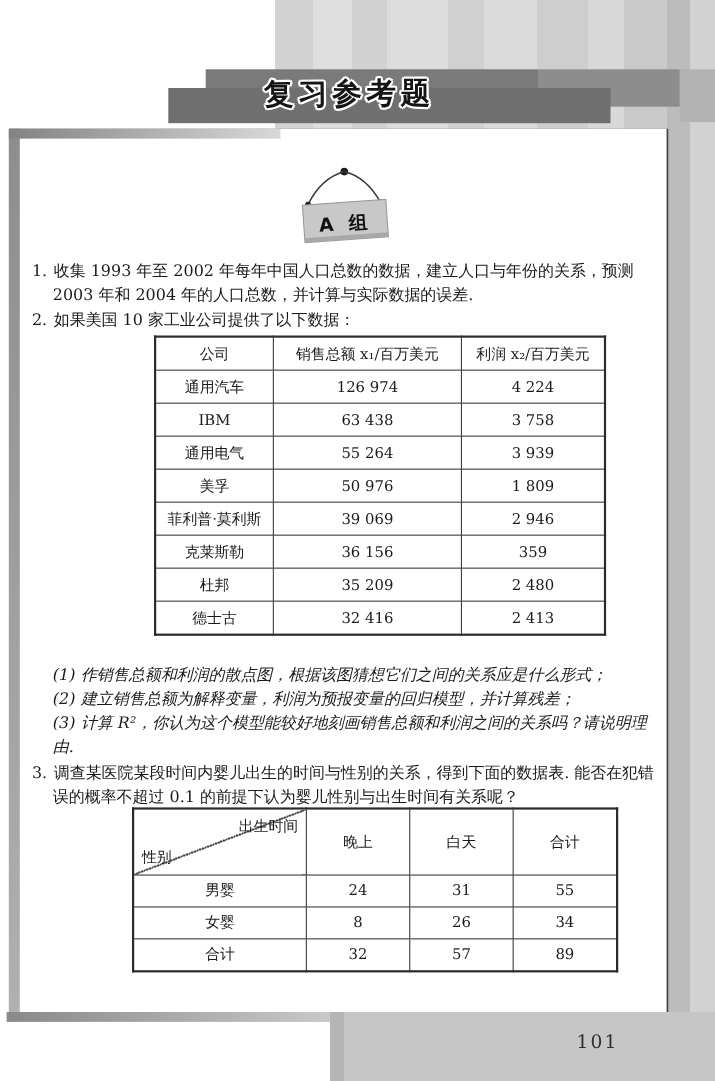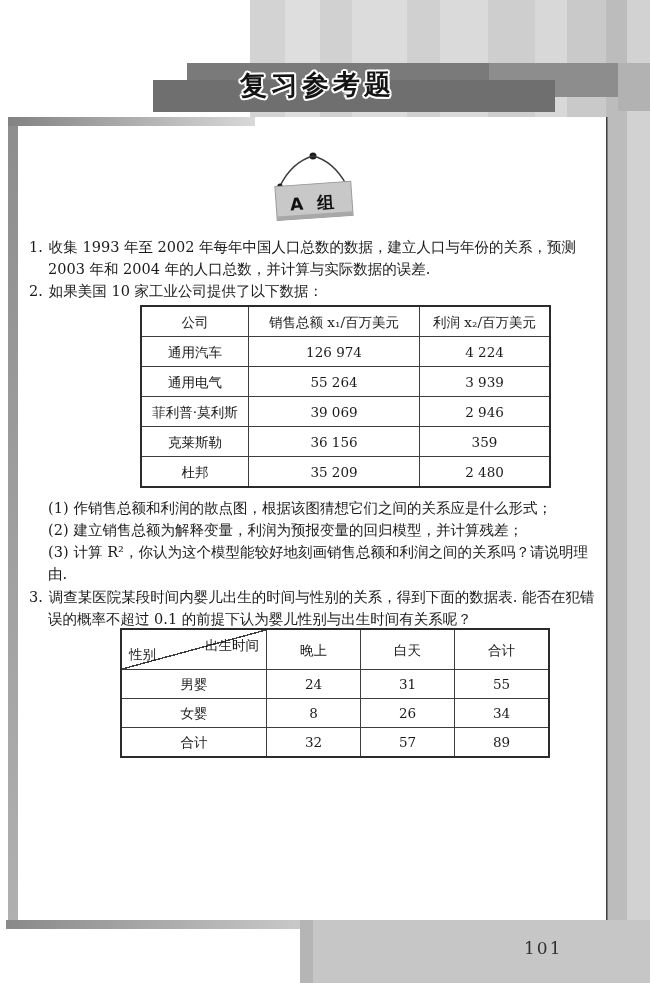--- a/index.html
+++ b/index.html
@@ -39,36 +39,36 @@
   .page { position:absolute; left:8px; top:117px; width:598px; height:803px;
     background:#ffffff; box-shadow:1.5px 0 0 #3f3f3f; }
   .page-strip-left { position:absolute; left:0; top:0; width:10px; height:803px;
     background:linear-gradient(to bottom,#8d8d8d,#b0b0b0); }
   .page-band-top { position:absolute; left:0; top:0; width:247px; height:9px;
     background:linear-gradient(to right,#828282,#d9d9d9); }
   .content { position:absolute; left:18px; top:0; width:578px; height:945px;
     padding:119px 0 0 3px; box-sizing:border-box; font-size:14.5px; line-height:22px; }
   .prob { margin:0; padding-left:19px; text-indent:-19px; }
   .prob .num { margin-right:6px; }
-  .subq-block { margin-top:9px; }
+  .subq-block { margin-top:25px;font-style:italic; }
   .subq { margin:0 0 0 19px; }
   .subq .num { margin-right:5px; }
   .p3 { margin-top:1px; }
   
   table { border-collapse:collapse; border:2px solid #2b2b2b; }
   td, th { border:1px solid #3d3d3d; text-align:center; vertical-align:middle;
     font-size:13.5px; font-weight:normal; padding:0 4px; }
   .t1 { margin:3px 0 0 111px; }
   .t1 td, .t1 th { height:29px; }
   .t1 .c0 { width:98px; } .t1 .c1 { width:162px; } .t1 .c2 { width:121px; }
   .t2 { margin:-2px 0 0 91px; }
   .t2 td, .t2 th { height:28px; }
   .t2 .c0 { width:136px; } .t2 .c1, .t2 .c2, .t2 .c3 { width:85px; }
   .t2 .hrow td, .t2 .hrow th { height:39px; }
-  .diag { position:relative; padding:0;
+  .diag { position:relative; padding:10px;
     background:linear-gradient(to bottom right,
       transparent 0 calc(50% - 0.7px), #3d3d3d calc(50% - 0.7px) calc(50% + 0.7px),
       transparent calc(50% + 0.7px)); }
   .diag .tr-label { position:absolute; top:4px; right:7px; }
   .diag .bl-label { position:absolute; bottom:4px; left:7px; }
   
   .sign-wrap { position:absolute; left:256px; top:148px; width:115px; height:78px; }
   
   .page-num { position:absolute; left:524px; top:938px; font-size:17px;
     letter-spacing:2px; color:#2f2f2f; }
@@ -107,38 +107,53 @@
           <th class="c0">公司</th>
           <th class="c1">销售总额 x₁/百万美元</th>
           <th class="c2">利润 x₂/百万美元</th>
         </tr>
         <tr>
           <td class="c0">通用汽车</td>
           <td class="c1">126 974</td>
           <td class="c2">4 224</td>
         </tr>
         <tr>
+          <td class="c0">IBM</td>
+          <td class="c1">63 438</td>
+          <td class="c2">3 758</td>
+        </tr>
+        <tr>
           <td class="c0">通用电气</td>
           <td class="c1">55 264</td>
           <td class="c2">3 939</td>
         </tr>
         <tr>
+          <td class="c0">美孚</td>
+          <td class="c1">50 976</td>
+          <td class="c2">1 809</td>
+        </tr>
+        <tr>
           <td class="c0">菲利普·莫利斯</td>
           <td class="c1">39 069</td>
           <td class="c2">2 946</td>
         </tr>
         <tr>
           <td class="c0">克莱斯勒</td>
           <td class="c1">36 156</td>
           <td class="c2">359</td>
         </tr>
         <tr>
           <td class="c0">杜邦</td>
           <td class="c1">35 209</td>
           <td class="c2">2 480</td>
+        </tr>
+        <tr>
+          <td class="c0">德士古</td>
+          <td class="c1">32 416</td>
+          <td class="c2">2 413</td>
         </tr>
       </tbody>
         </table>
 
       <div class="subq-block">
         <p class="subq">
           <span class="num">(1)</span><span>作销售总额和利润的散点图，根据该图猜想它们之间的关系应是什么形式；</span>
         </p>
         <p class="subq">
           <span class="num">(2)</span><span>建立销售总额为解释变量，利润为预报变量的回归模型，并计算残差；</span>

